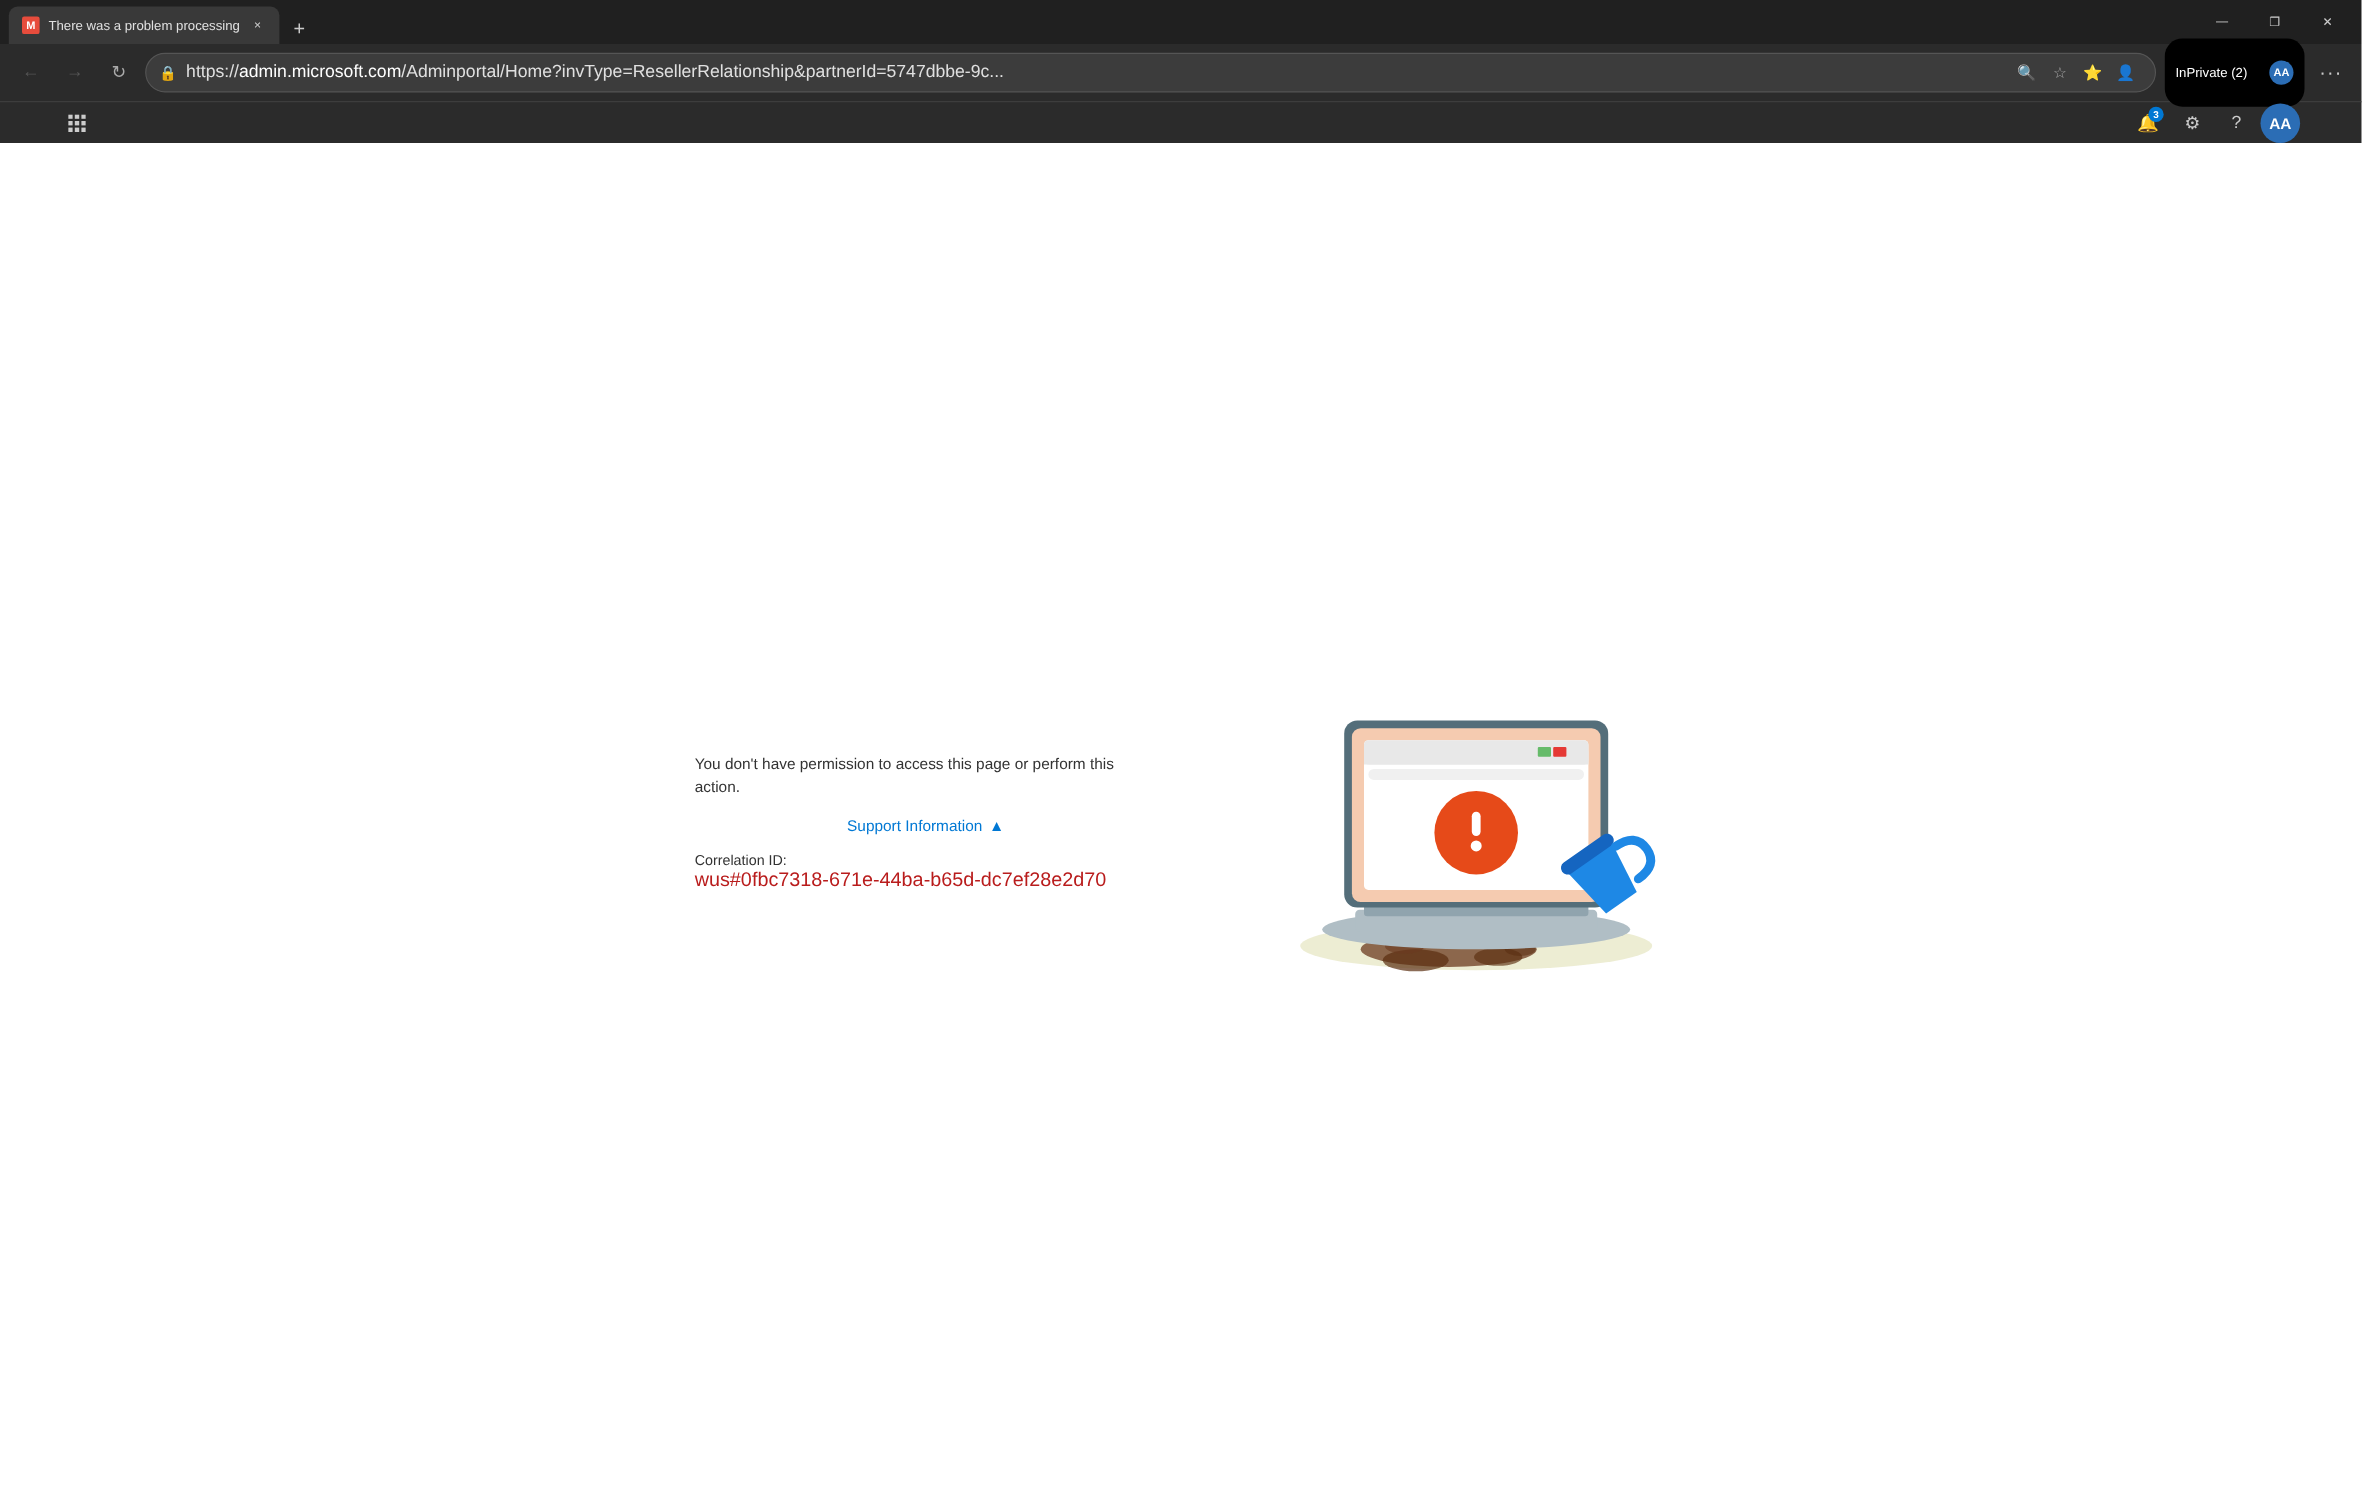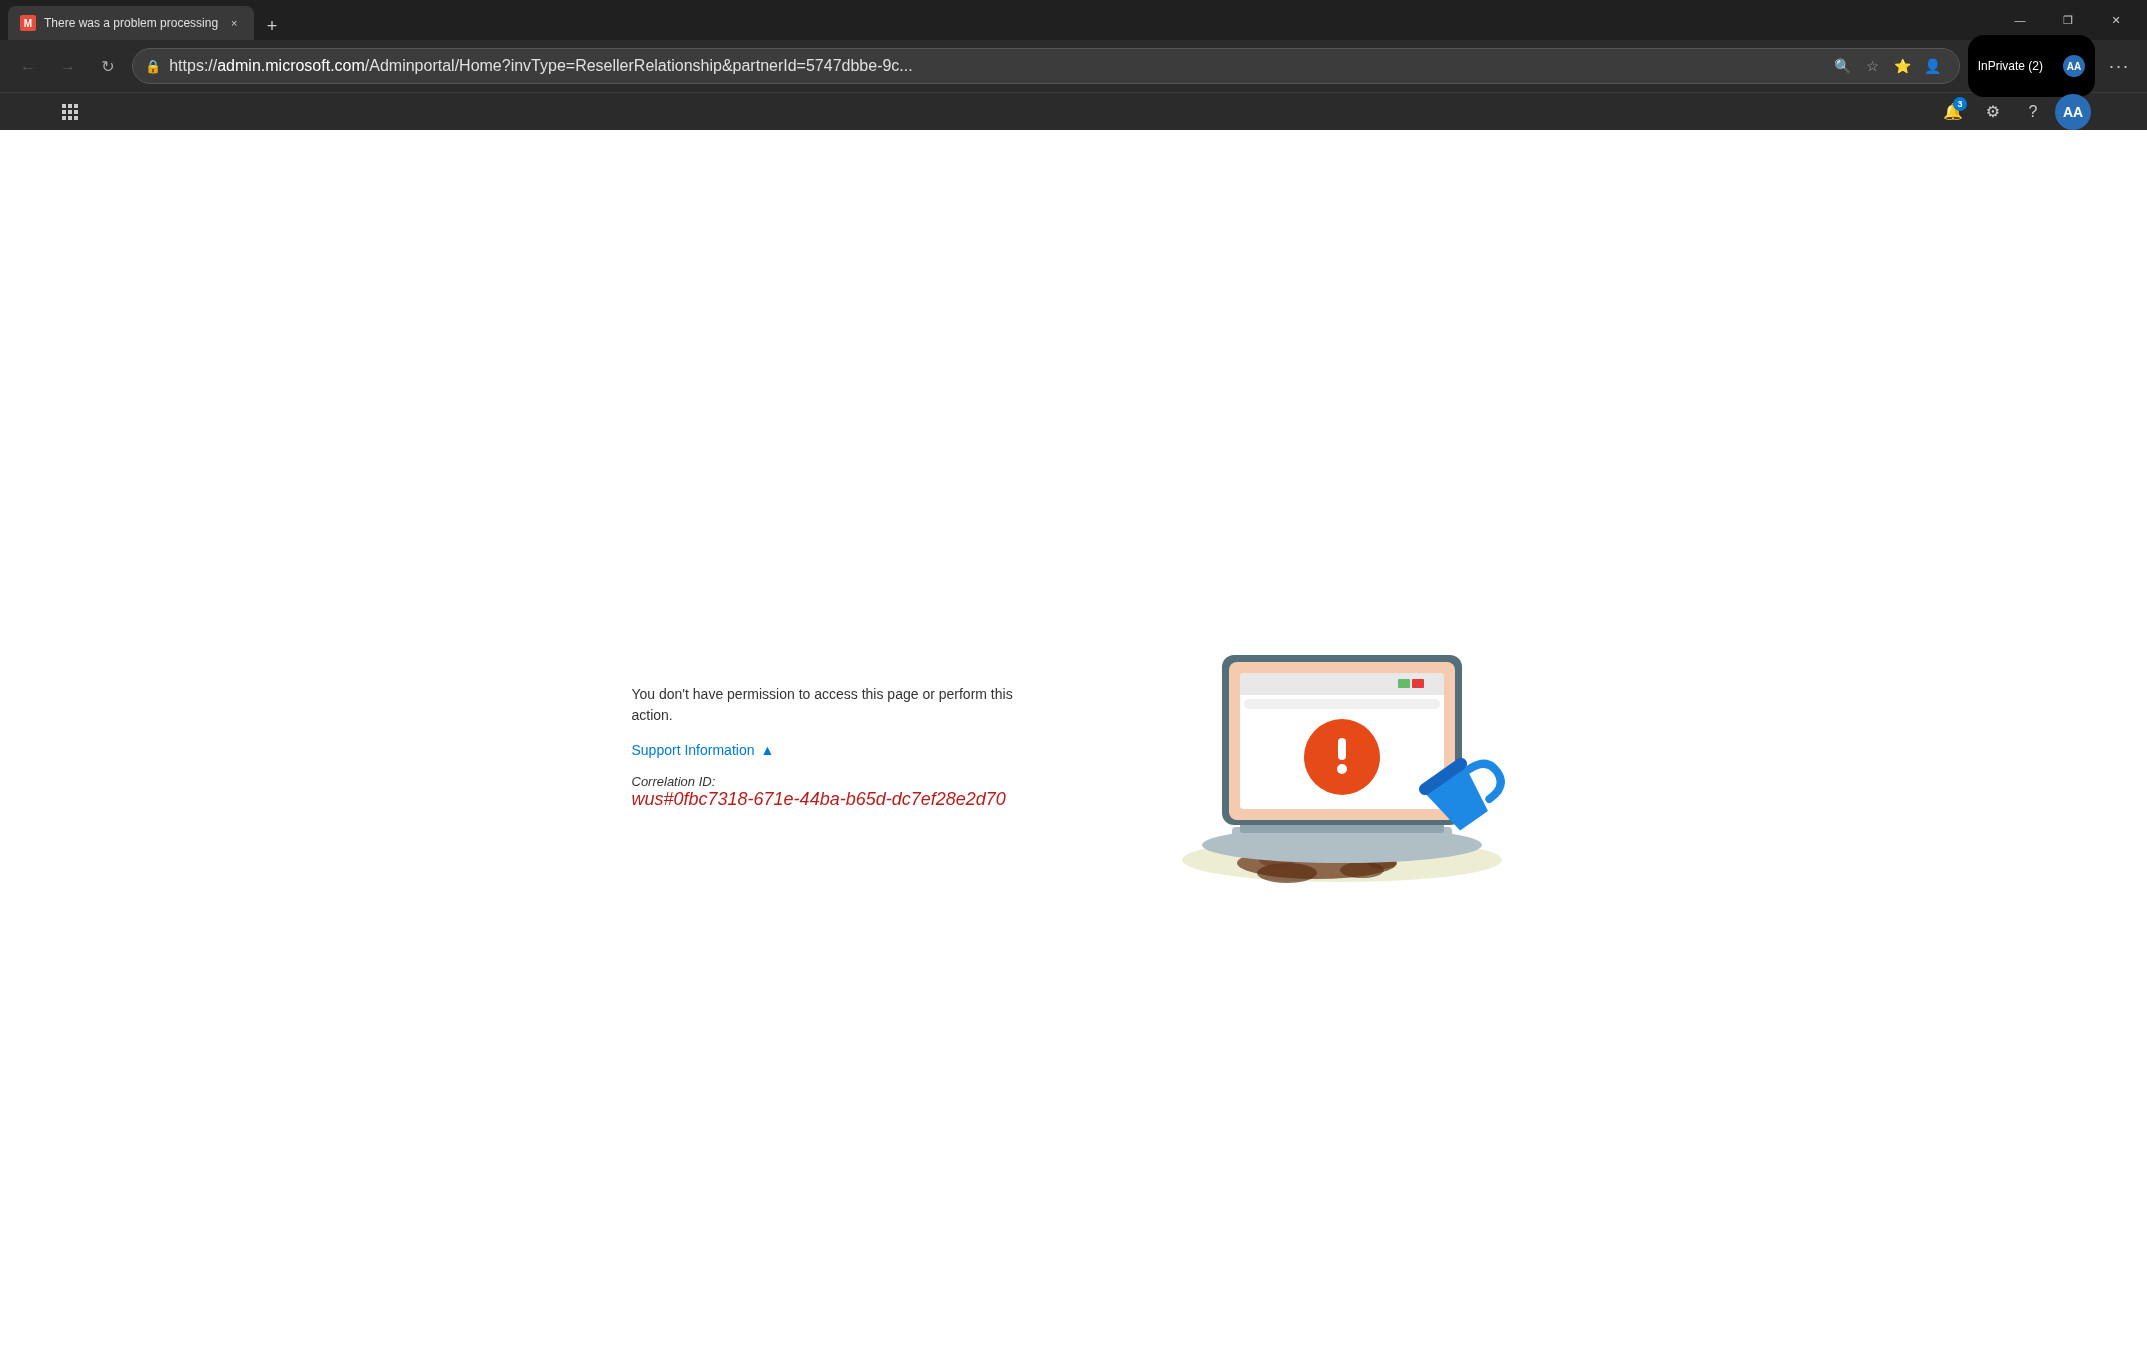--- a/index.html
+++ b/index.html
@@ -296,26 +296,26 @@
       line-height: 1.5;
     }
     .support-info-toggle {
       display: flex;
       align-items: center;
       gap: 6px;
       color: #0078d4;
       font-size: 14px;
       cursor: pointer;
       text-decoration: none;
+      justify-content: center;
     }
     .support-details {
       display: flex;
       flex-direction: column;
       gap: 8px;
-      font-style: italic;
     }
     .support-field-label {
       font-size: 13px;
       color: #333;
       font-weight: 400;
     }
     .support-field-value {
       font-size: 18px;
       color: #b91c1c;
     }

